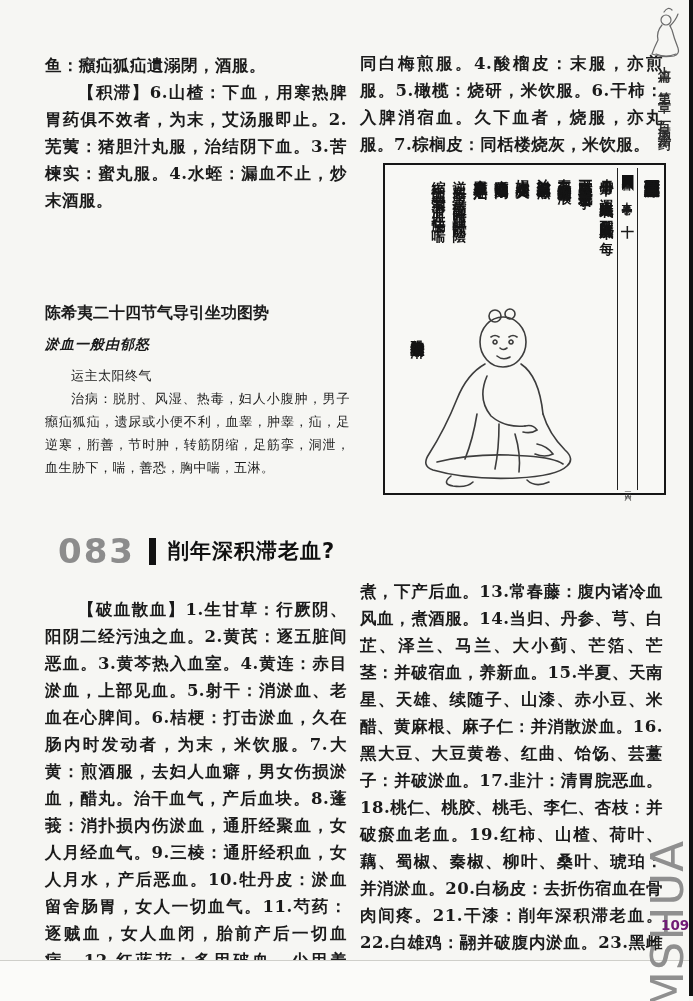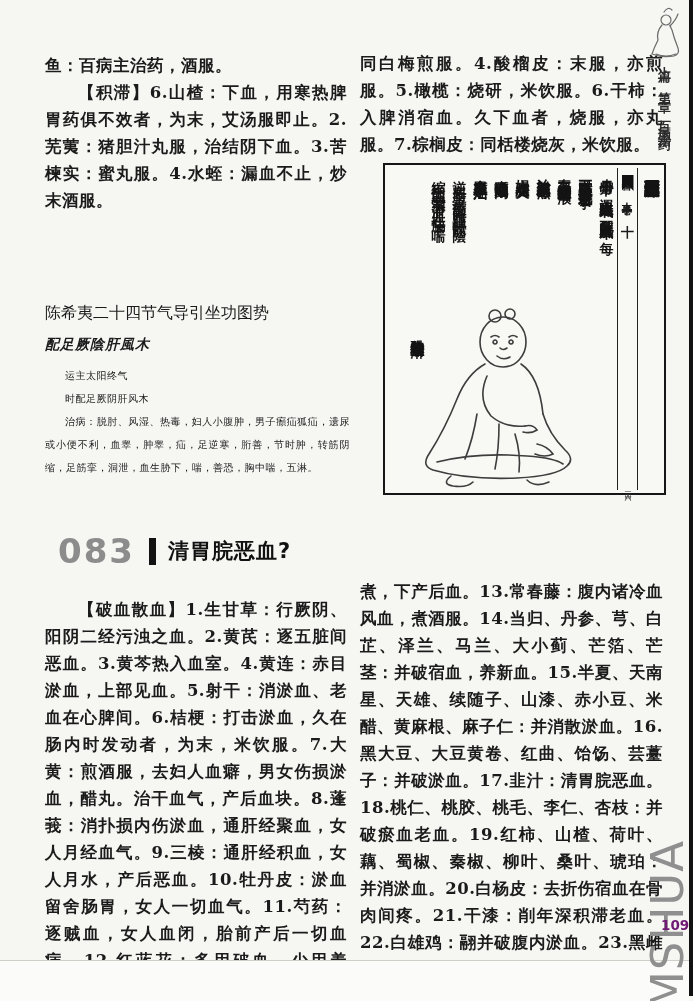--- a/index.html
+++ b/index.html
@@ -17,23 +17,23 @@
 
   
   .col-left{position:absolute;left:45px;top:52px;width:302px;}
   .col-right{position:absolute;left:360px;top:50px;width:303px;}
   .body-text{font-size:16.5px;line-height:27px;text-align:justify;font-weight:600;letter-spacing:.5px;}
   .body-text p{margin:0;}
   .indent{text-indent:2em;}
 
   
   .gongfa{position:absolute;left:45px;top:303px;width:305px;}
-  .gongfa-heading{font-family:"DejaVu Sans","Liberation Sans",sans-serif;font-weight:normal;font-size:16px;margin:0 0 12px 0;}
+  .gongfa-heading{font-family:"DejaVu Sans","Liberation Sans",sans-serif;font-weight:bold;font-size:16px;margin:0 0 12px 0;}
   .gongfa-sub{font-size:14px;font-weight:bold;font-style:italic;margin:0 0 10px 0;letter-spacing:1px;}
-  .gongfa-line{font-size:10px;line-height:23px;text-indent:2em;margin:0;text-align:justify;letter-spacing:.5px;}
+  .gongfa-line{font-size:13px;line-height:23px;text-indent:2em;margin:0;text-align:justify;letter-spacing:.5px;}
 
   
   .sec-header{position:absolute;left:58px;top:534px;display:flex;align-items:center;text-align:center;}
   .sec-num{font-family:"DejaVu Sans","Liberation Sans",sans-serif;font-size:34px;font-weight:800;color:#8c8c8c;letter-spacing:2px;line-height:1;}
   .sec-bar{width:7px;height:27px;background:#121212;margin:0 12px 0 14px;}
   .sec-title{font-family:"DejaVu Sans","Liberation Sans",sans-serif;font-size:21px;font-weight:bold;color:#111;letter-spacing:1px;}
 
   .sec-left-body{position:absolute;left:45px;top:596px;width:302px;}
   .sec-right-body{position:absolute;left:360px;top:578px;width:303px;}
 
@@ -80,36 +80,35 @@
     font-family:"DejaVu Sans","Liberation Sans",sans-serif;
     font-size:45px;font-weight:500;color:#8f8f8f;letter-spacing:1px;z-index:4;
   }
 </style>
 </head>
 <body>
 
 <div class="page">
 
   <div class="col-left body-text">
-    <p>鱼：百病主治药，酒服。</p>
+    <p>鱼：㿗疝狐疝遺溺閉，酒服。</p>
     <p class="indent">【积滞】6.山楂：下血，用寒热脾胃药俱不效者，为末，艾汤服即止。2.芜荑：猪胆汁丸服，治结阴下血。3.苦楝实：蜜丸服。4.水蛭：漏血不止，炒末酒服。</p>
   </div>
 
   <div class="gongfa">
     <p class="gongfa-heading">陈希夷二十四节气导引坐功图势</p>
-    <p class="gongfa-sub">配足厥陰肝風木</p>
+    <p class="gongfa-sub">淤血一般由郁怒</p>
     <p class="gongfa-line">运主太阳终气</p>
-    <p class="gongfa-line">时配足厥阴肝风木</p>
     <p class="gongfa-line">治病：脱肘、风湿、热毒，妇人小腹肿，男子㿗疝狐疝，遗尿或小便不利，血睾，肿睾，疝，足逆寒，胻善，节时肿，转筋阴缩，足筋挛，洞泄，血生胁下，喘，善恐，胸中喘，五淋。</p>
   </div>
 
   <div class="sec-header">
     <span class="sec-num">083</span>
     <span class="sec-bar"></span>
-    <span class="sec-title">清胃脘恶血?</span>
+    <span class="sec-title">削年深积滞老血?</span>
   </div>
 
   <div class="sec-left-body body-text">
     <p class="indent">【破血散血】1.生甘草：行厥阴、阳阴二经污浊之血。2.黄芪：逐五脏间恶血。3.黄芩热入血室。4.黄连：赤目淤血，上部见血。5.射干：消淤血、老血在心脾间。6.桔梗：打击淤血，久在肠内时发动者，为末，米饮服。7.大黄：煎酒服，去妇人血癖，男女伤损淤血，醋丸。治干血气，产后血块。8.蓬莪：消扑损内伤淤血，通肝经聚血，女人月经血气。9.三棱：通肝经积血，女人月水，产后恶血。10.牡丹皮：淤血留舍肠胃，女人一切血气。11.芍药：逐贼血，女人血闭，胎前产后一切血病。12.红蓝花：多用破血，少用养血。酒</p>
   </div>
 
   <div class="col-right body-text">
     <p>同白梅煎服。4.酸榴皮：末服，亦煎服。5.橄榄：烧研，米饮服。6.干柿：入脾消宿血。久下血者，烧服，亦丸服。7.棕榈皮：同栝楼烧灰，米饮服。</p>
   </div>
 

